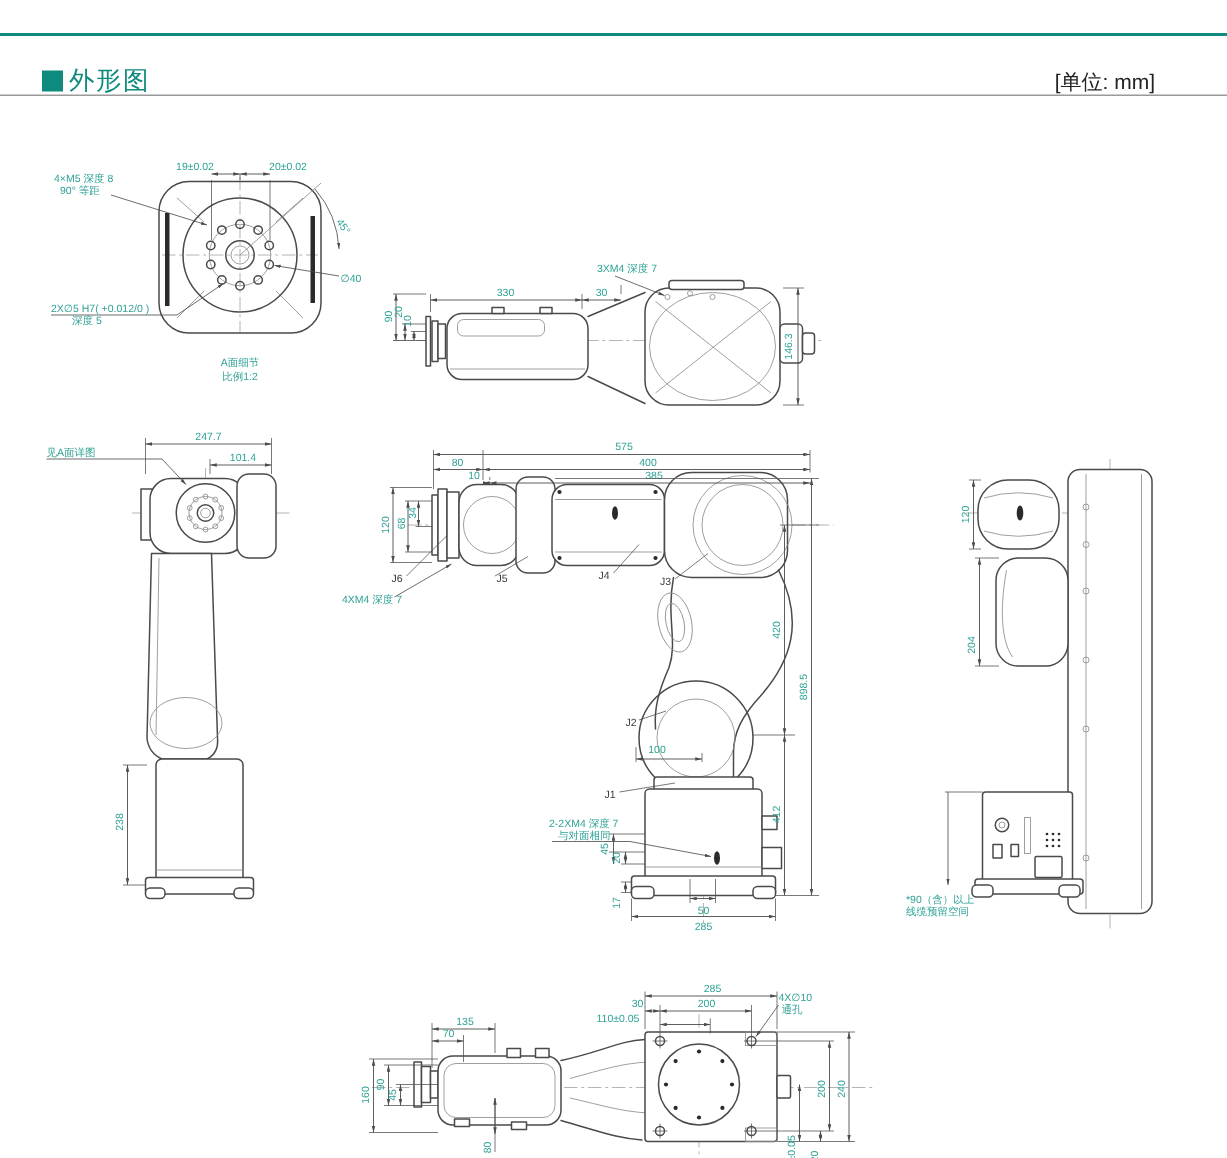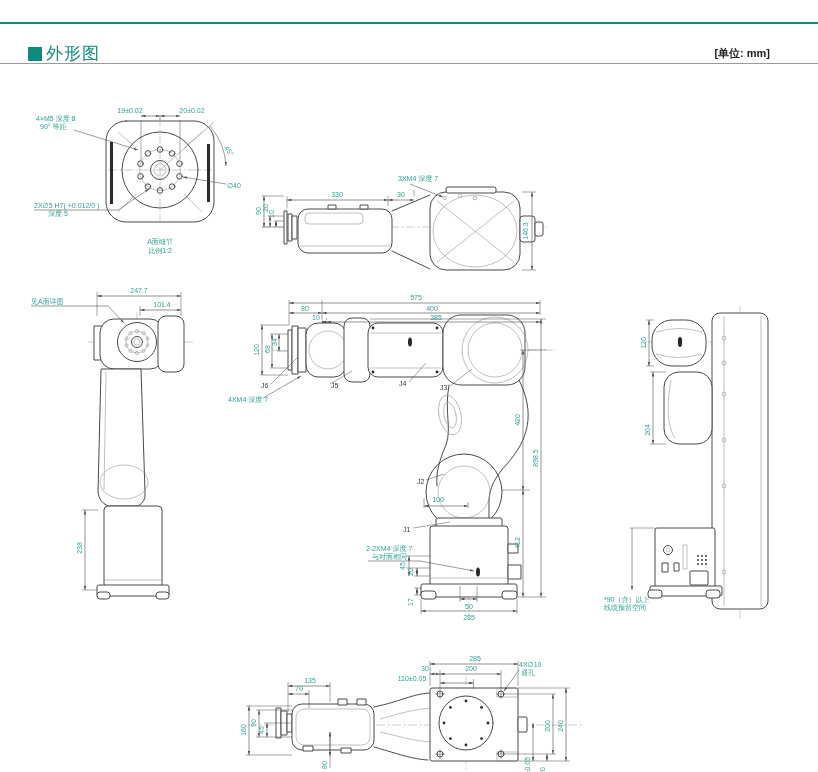--- a/index.html
+++ b/index.html
@@ -7,21 +7,21 @@
     --dim:#2fa296;
     --line:#4a4a4a;
   }
   html,body{margin:0;padding:0;background:#fff;}
   .page{position:relative;width:818px;height:772px;background:#fff;overflow:hidden;
         font-family:"Liberation Sans",sans-serif;margin-top:20px;}
   .topbar{position:absolute;left:0;top:2px;width:818px;height:2px;background:var(--accent);}
   .hdr{position:absolute;left:28px;top:22px;display:flex;align-items:center;gap:4px;}
   .hdr .sq{width:14px;height:14px;background:var(--accent);}
   .hdr .t{color:var(--accent);font-size:17px;letter-spacing:1px;}
-  .unit{position:absolute;right:48px;top:26px;font-size:11px;color:#222;font-weight:bold;}
+  .unit{position:absolute;right:48px;top:26px;font-size:14px;color:#222;}
   .rule{position:absolute;left:0;top:43px;width:818px;height:0;border-top:1px solid #9a9a9a;}
   svg{position:absolute;left:0;top:0;}
   svg text{font-family:"Liberation Sans",sans-serif;}
   .dt{font-size:7px;fill:var(--dim);}            
   .bt{font-size:7px;fill:#3a3a3a;}               
   .mid{text-anchor:middle;}
   .ol{stroke:var(--line);stroke-width:1;fill:none;stroke-linejoin:round;stroke-linecap:round;}
   .olf{stroke:var(--line);stroke-width:1;fill:#fff;stroke-linejoin:round;}
   .tn{stroke:#8b8b8b;stroke-width:0.55;fill:none;}
   .dk{fill:#2a2a2a;stroke:none;}

